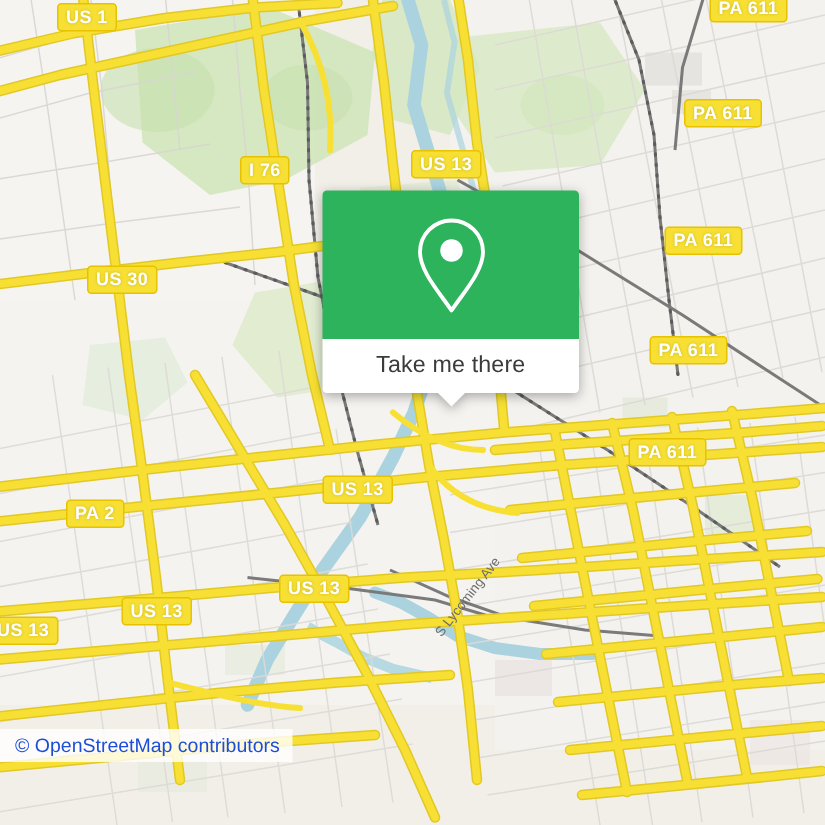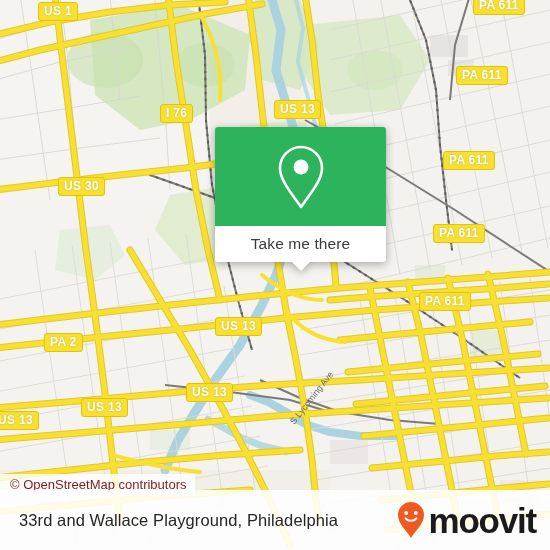--- a/index.html
+++ b/index.html
@@ -78,23 +78,23 @@
     left:50%;margin-left:-9px;
     top:100%;
     width:0;height:0;
     border-left:9px solid transparent;
     border-right:9px solid transparent;
     border-top:9px solid #ffffff;
   }
 
   
   #attribution{
-    position:absolute;left:0;top:474px;
+    position:absolute;left:0;top:486px;
     padding:3px 8px 4px 10px;
-    font-size:13px;color:#7f1d1d;
+    font-size:13px;color:#1d4ed8;
     background:rgba(255,255,255,.80);
     white-space:nowrap;
   }
   #footer{
     position:absolute;left:0;top:490px;
     width:550px;height:60px;
     background:rgba(255,255,255,.88);
     display:flex;align-items:center;
     box-sizing:border-box;
     padding:0 14px 0 19px;
@@ -330,26 +330,14 @@
       </svg>
     </div>
     <div class="card-bottom">
       <span class="card-label">Take me there</span>
       <span class="tail"></span>
     </div>
   </div>
 
   <div id="attribution">© OpenStreetMap contributors</div>
 
-  <div id="footer">
-    <span class="ftitle">33rd and Wallace Playground, Philadelphia</span>
-    <span class="logo">
-      <svg width="30" height="40" viewBox="0 0 30 40">
-        <path d="M15 2 C7.8 2 2 7.8 2 15 C2 24 11 31 15 38 C19 31 28 24 28 15 C28 7.8 22.2 2 15 2 Z" fill="#ef5a22"></path>
-        <circle cx="10.2" cy="13" r="1.9" fill="#ffffff"></circle>
-        <circle cx="19.8" cy="13" r="1.9" fill="#ffffff"></circle>
-        <path d="M9.6 18.2 C11.6 21.4 18.4 21.4 20.4 18.2" fill="none" stroke="#ffffff" stroke-width="1.9" stroke-linecap="round"></path>
-      </svg>
-      <span class="logo-word">moovit</span>
-    </span>
-  </div>
 
 </div>
 
 </body></html>

